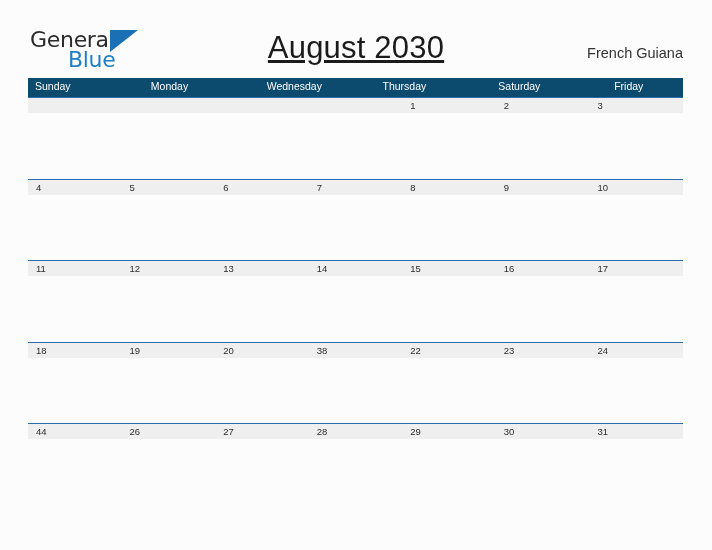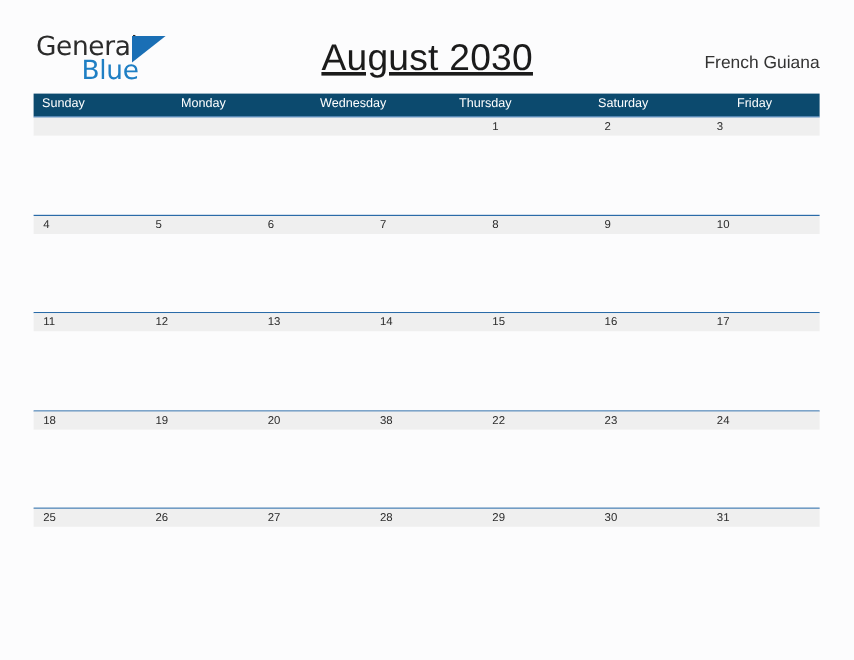--- a/index.html
+++ b/index.html
@@ -263,21 +263,21 @@
         <div class="event-cell"></div>
         <div class="event-cell"></div>
         <div class="event-cell"></div>
         <div class="event-cell"></div>
         <div class="event-cell"></div>
       </div>
     </div>
 
     <div class="week-row">
       <div class="date-band">
-        <div class="date-cell">25</div>
+        <div class="date-cell">44</div>
         <div class="date-cell">26</div>
         <div class="date-cell">27</div>
         <div class="date-cell">28</div>
         <div class="date-cell">29</div>
         <div class="date-cell">30</div>
         <div class="date-cell">31</div>
       </div>
       <div class="event-band">
         <div class="event-cell"></div>
         <div class="event-cell"></div>

